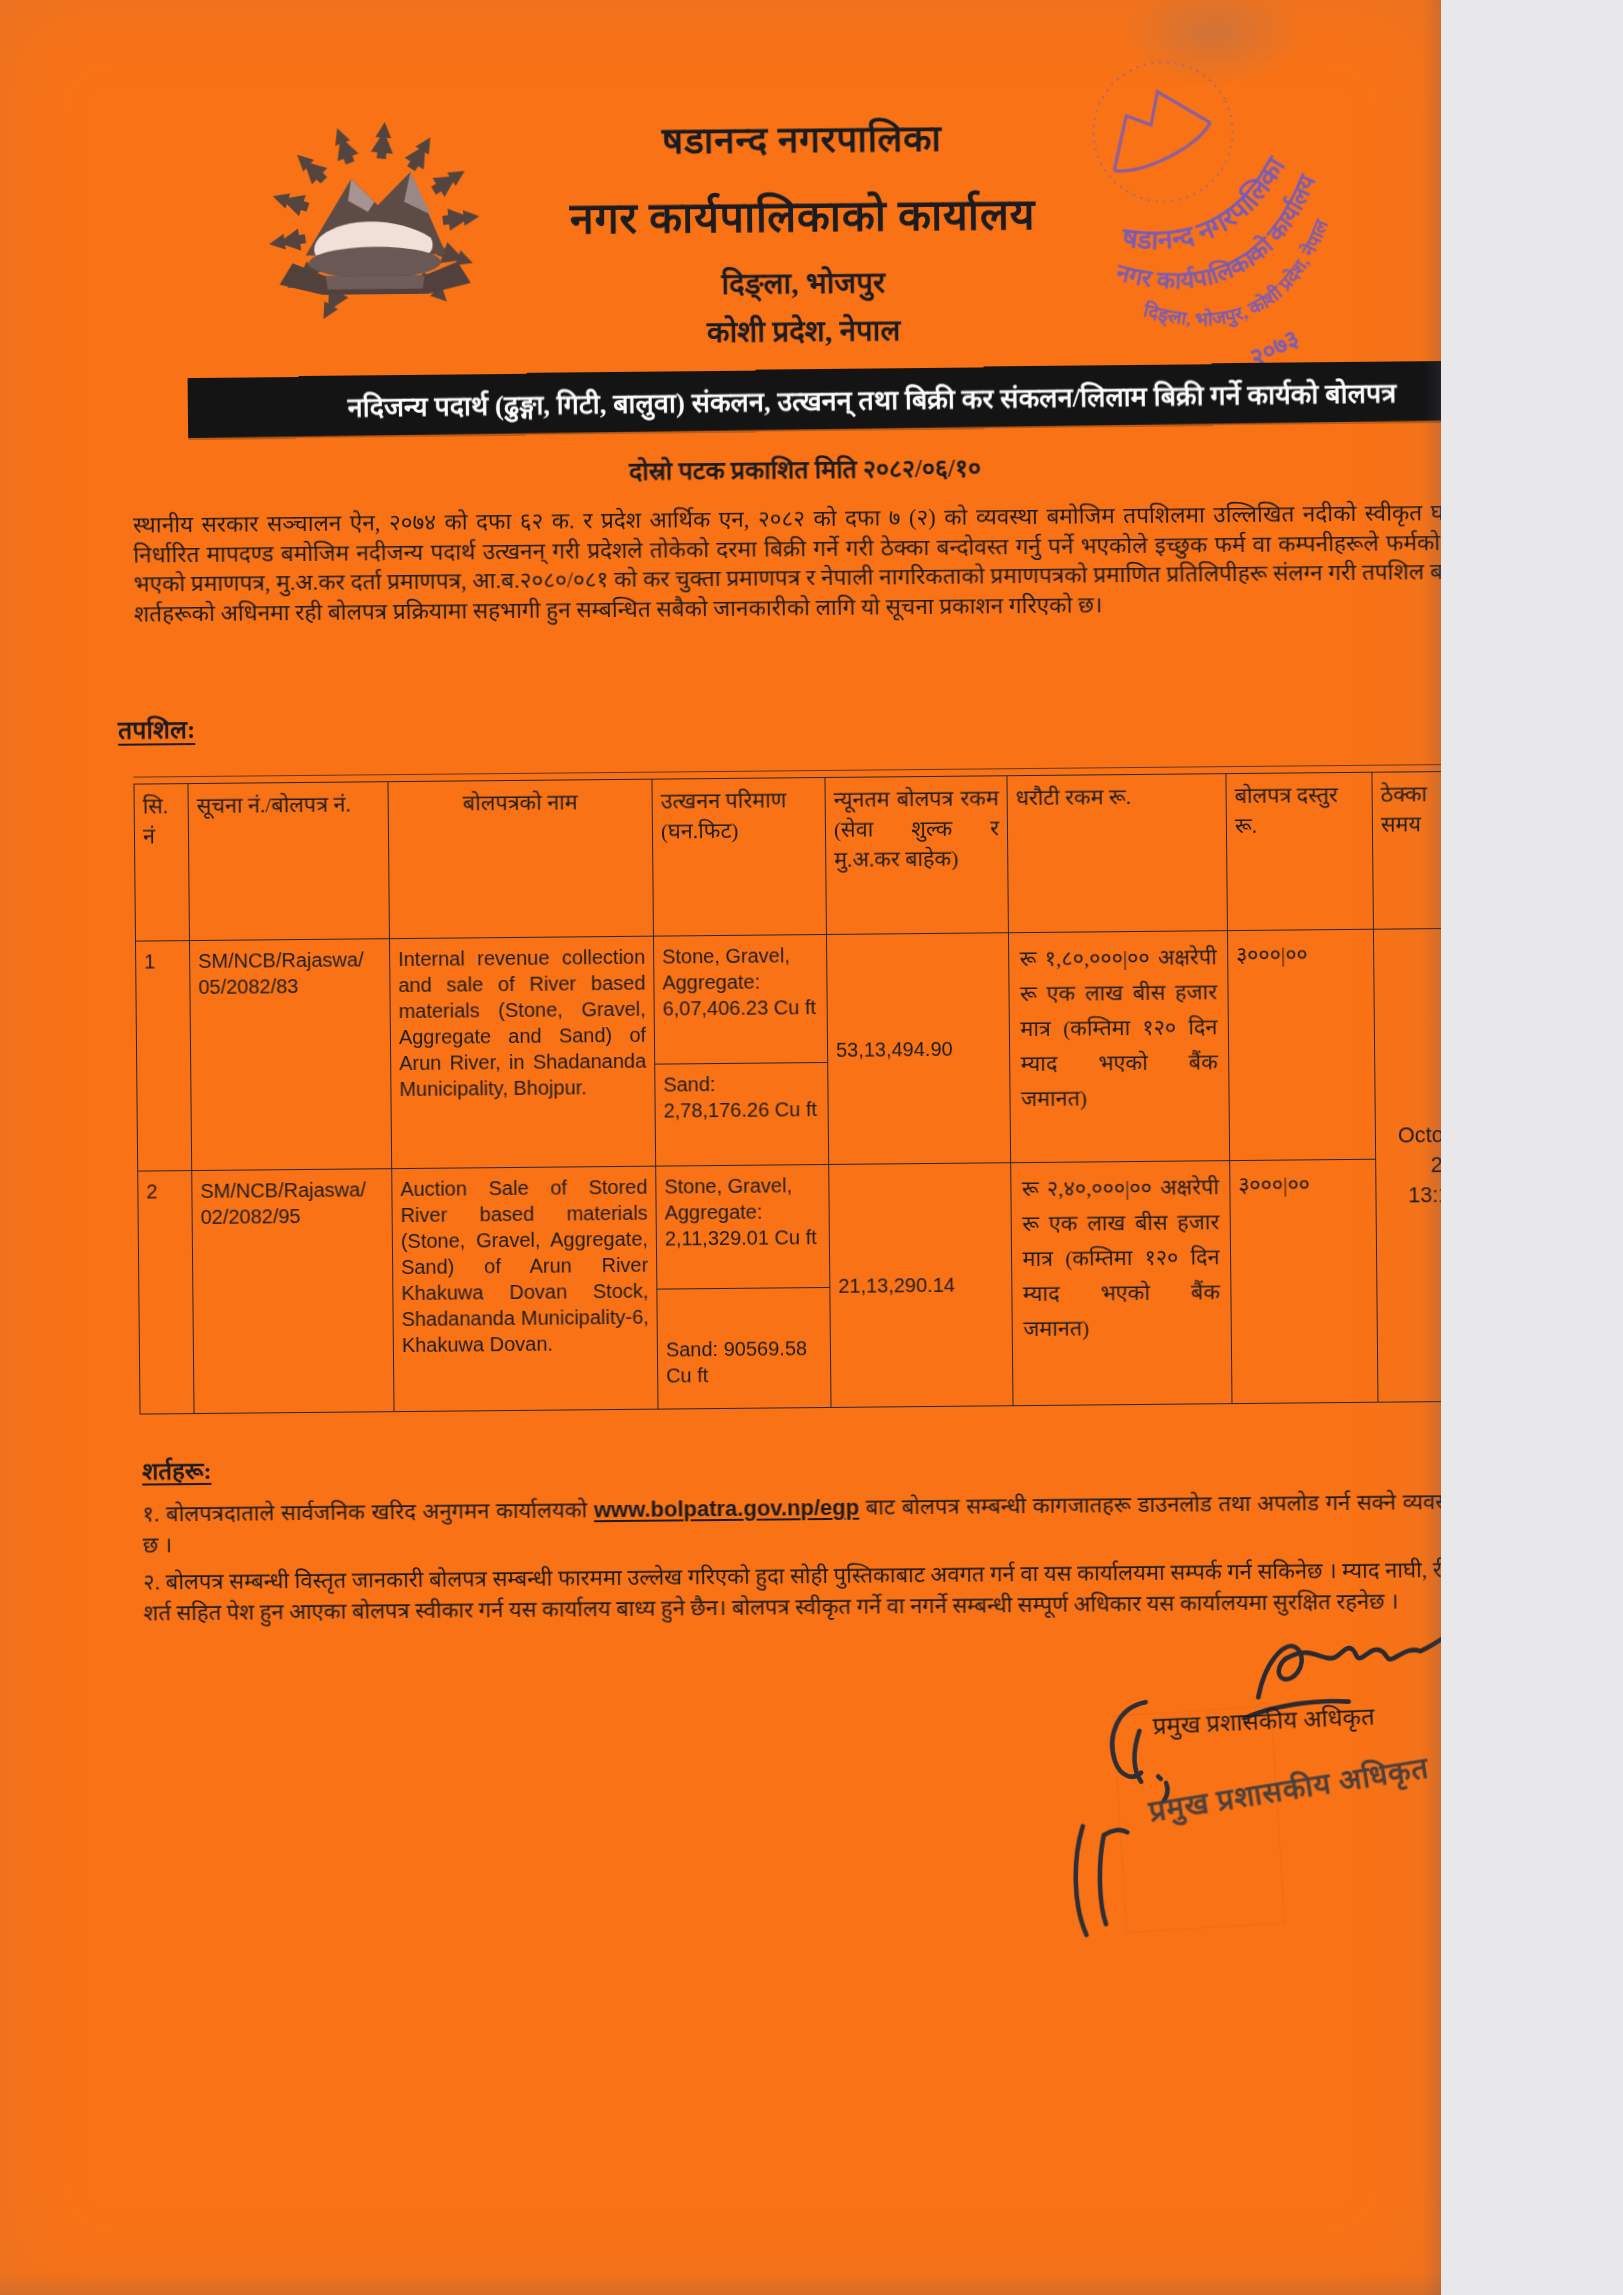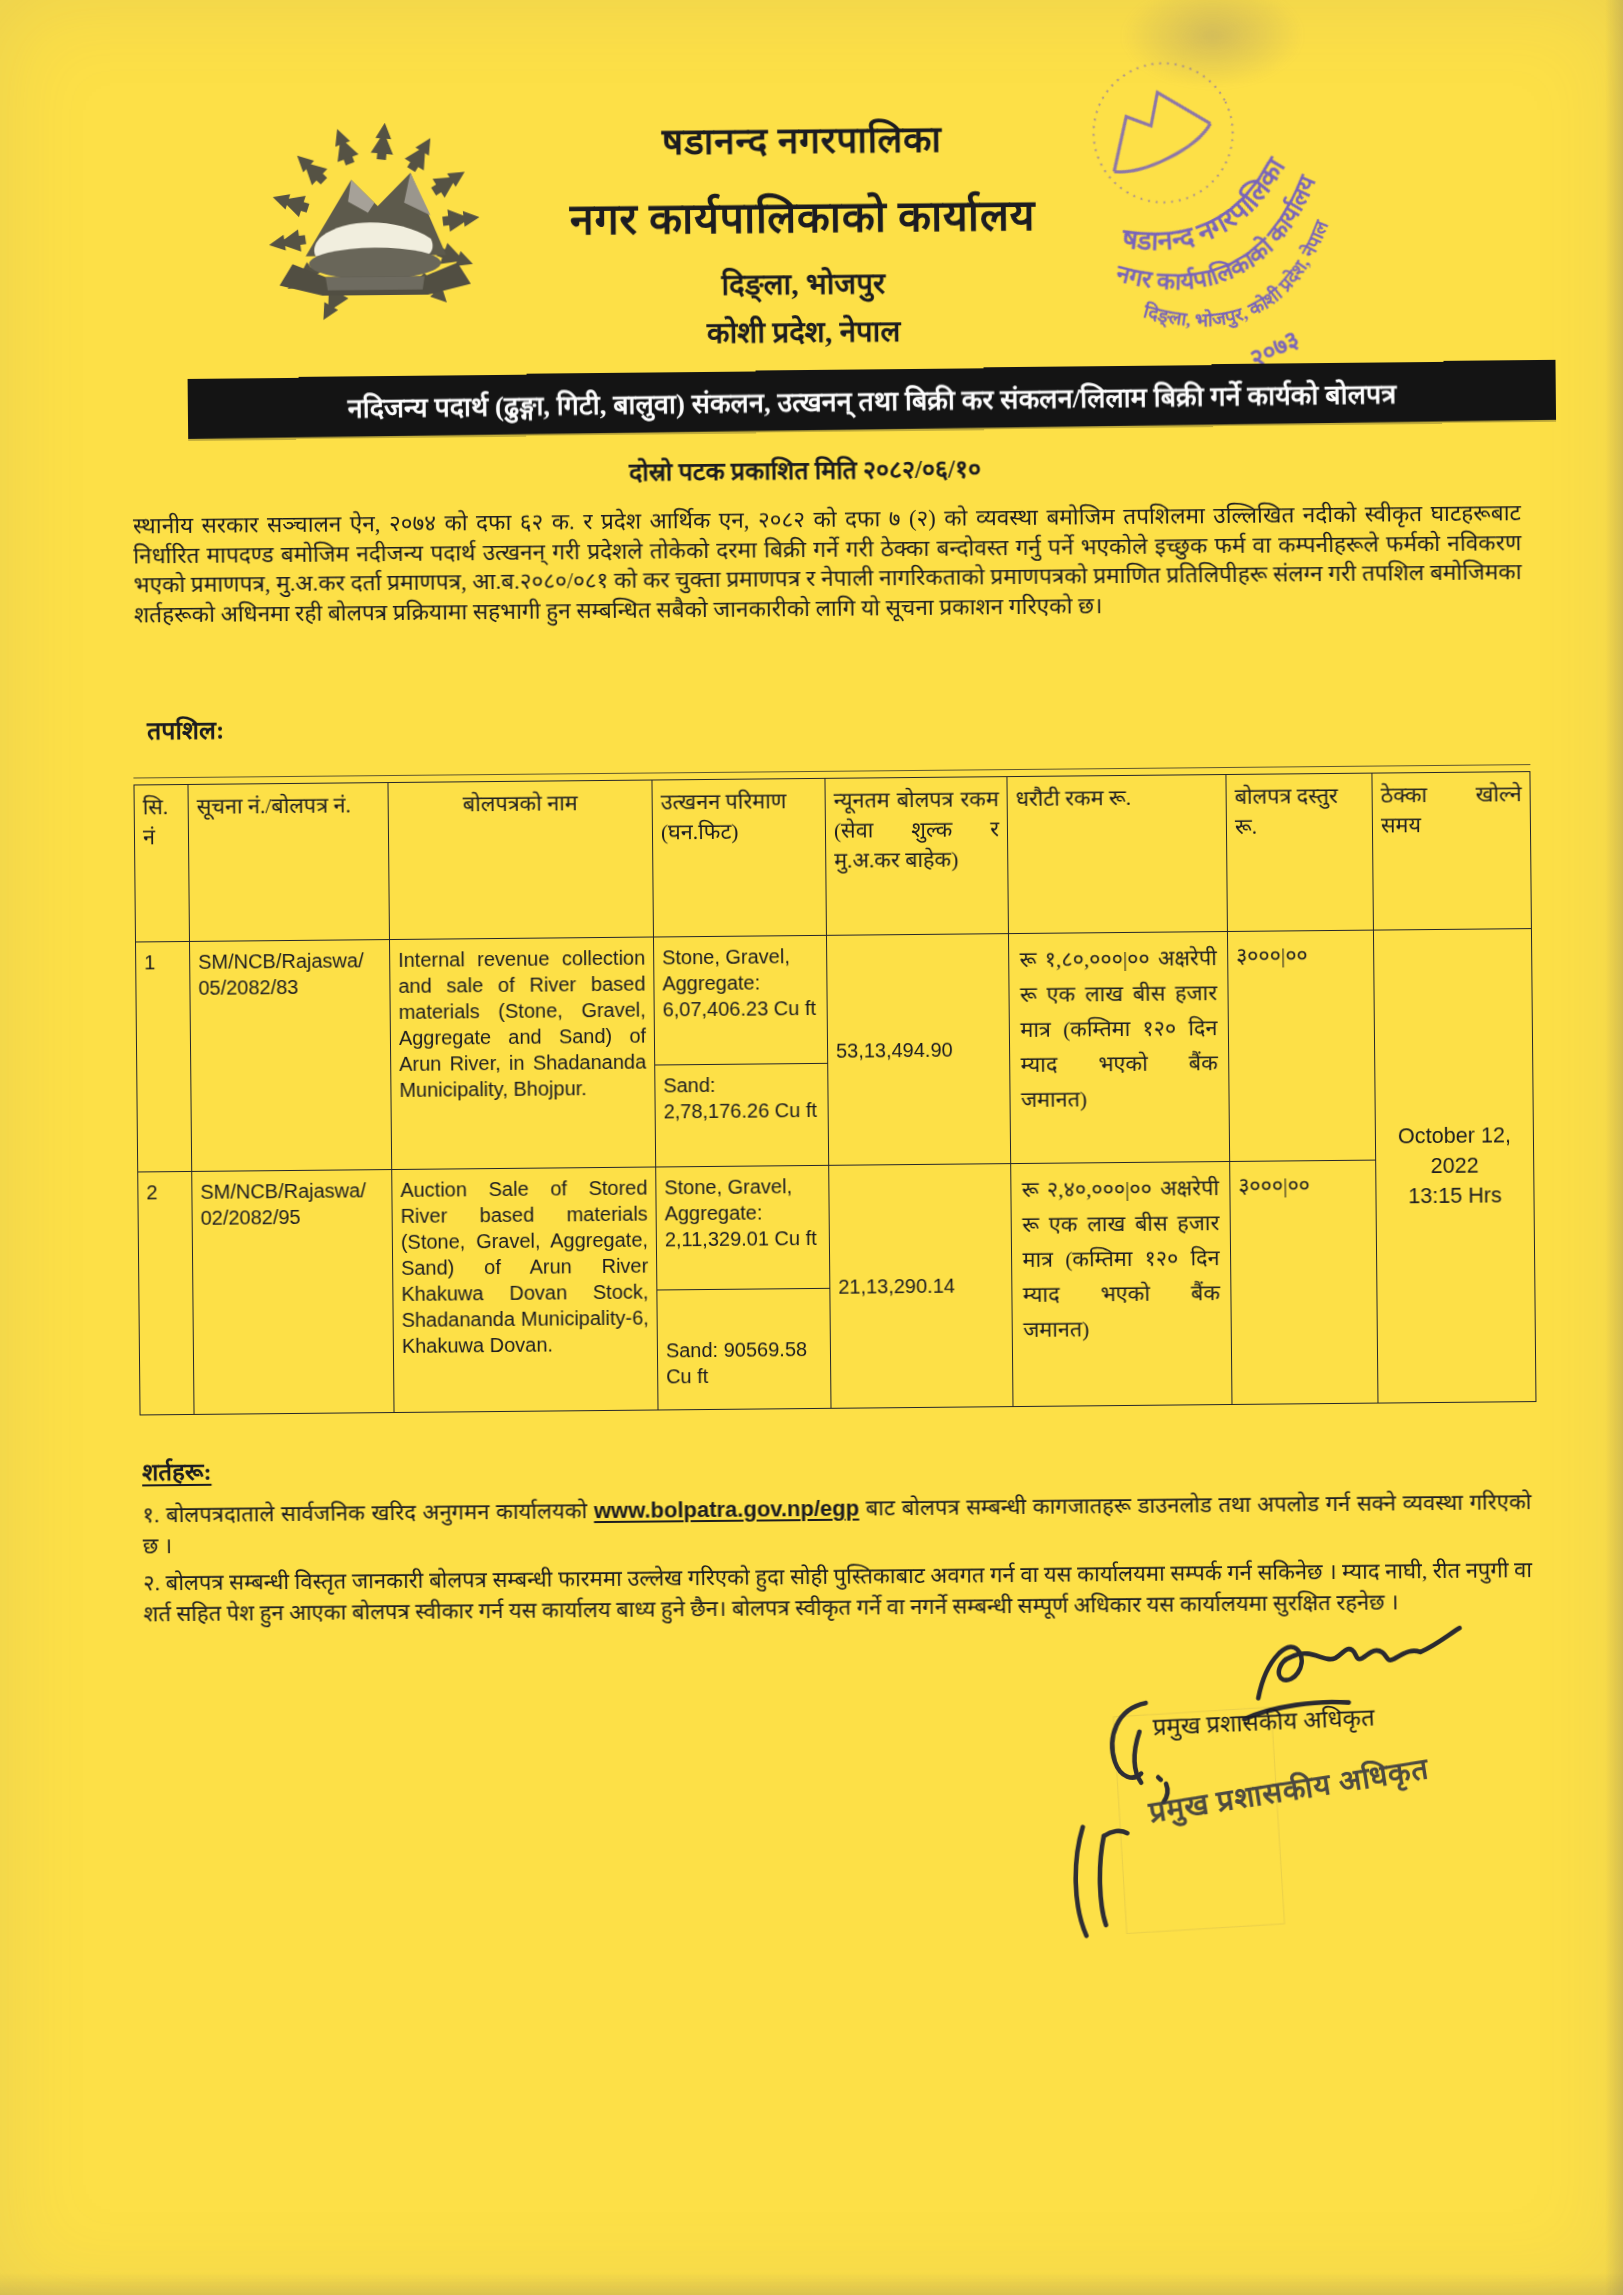--- a/index.html
+++ b/index.html
@@ -1,16 +1,16 @@
 <!DOCTYPE html>
 <html style="font-size:10.5px"><head>
 <meta charset="utf-8">
 <style>
   html,body{margin:0;padding:0;background:#e8e7ea;}
-  .page{position:relative;width:1623px;height:2295px;background:#fde047;overflow:hidden;
+  .page{position:relative;width:1441px;height:2295px;background:#f97316;overflow:hidden;
         font-family:"Liberation Serif","DejaVu Sans",serif;color:#1c1c20;
         box-shadow:inset 0 0 92px rgba(120,115,130,.14);}
   .doc{position:absolute;inset:0;transform:rotate(-0.55deg);}
   .abs{position:absolute;}
   .ctr{left:0;width:1623px;text-align:center;}
 
   
   .h-muni{top:113px;font-size:37px;font-weight:800;letter-spacing:0.7px;}
   .h-office{top:186px;font-size:43px;font-weight:800;letter-spacing:0.7px;}
   .h-town{top:262px;font-size:29.5px;font-weight:700;}
@@ -20,22 +20,22 @@
   .stamp{left:1033px;top:41px;width:373px;height:367px;transform:rotate(-26deg);
          mix-blend-mode:multiply;opacity:.92;}
 
   .banner{left:195px;top:370px;width:1368px;height:60px;background:#141414;color:#fdfdfd;
           display:flex;align-items:center;justify-content:center;font-size:27px;font-weight:700;
           transform:rotate(-0.25deg);box-shadow:0 2px 0 rgba(20,20,20,.25);}
   .publish{top:452px;font-size:25px;font-weight:700;}
 
   .para{left:139px;top:505px;width:1388px;font-size:22.6px;line-height:29.5px;text-align:justify;}
 
-  .tapshil{left:151px;top:706px;font-size:25px;font-weight:700;
-           text-underline-offset:4.6px;text-decoration-thickness:1.6px;}
+  .tapshil{left:122px;top:706px;font-size:25px;font-weight:700;
+           text-decoration:underline;text-underline-offset:4.6px;text-decoration-thickness:1.6px;}
 
   
   .tblwrap{left:137px;top:778px;width:1397px;}
   .topline{position:absolute;left:0;top:-7.2px;width:100%;height:1.3px;background:rgba(30,30,34,.7);}
   table{border-collapse:collapse;table-layout:fixed;width:1397px;}
   th,td{border:1.6px solid #26262a;vertical-align:top;padding:6.5px 7.9px;font-weight:normal;
         font-size:21.6px;line-height:30px;text-align:left;overflow:hidden;}
   tr.hrow{height:157px;}
   tr.r1{height:230px;}
   tr.r2{height:243px;}

